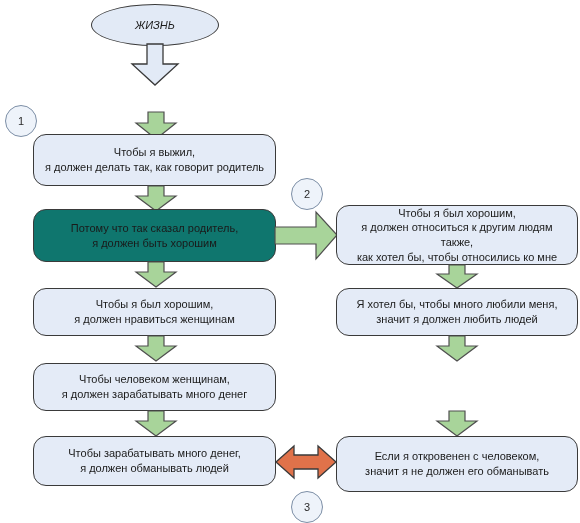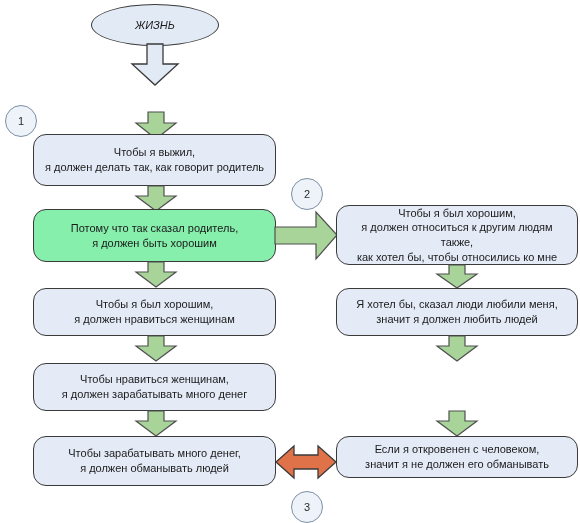--- a/index.html
+++ b/index.html
@@ -35,21 +35,21 @@
     font-size:11px;
   }
 
   .rbox{
     border:1.3px solid #3a3a3a;
     border-radius:13px;
     font-size:11px;
     padding:10px 8px;
   }
   .rbox.blue{ background:#e4ebf7; }
-  .rbox.orange{ background:#86efac; }
+  .rbox.orange{ background:#0f766e; }
 
   
   .step-circle{
     position:absolute;
     width:30px;height:30px;
     border:1.2px solid #7d8fa6;
     border-radius:50%;
     background:#eef3fa;
     display:flex;
     align-items:center;
@@ -104,21 +104,21 @@
 
   <div class="node rbox blue" style="left:33px;top:288px;width:243px;height:48px;">Чтобы я был хорошим,
 я должен нравиться женщинам</div>
 
   <div class="arrow" style="left:133px;top:336px;">
     <svg width="46" height="26" viewBox="0 0 46 26">
       <polygon points="15,0 31,0 31,10 43,10 23,25 3,10 15,10" fill="#a8d49a" stroke="#4f4f4f" stroke-width="1.2" stroke-linejoin="miter"></polygon>
     </svg>
   </div>
 
-  <div class="node rbox blue" style="left:33px;top:363px;width:243px;height:48px;">Чтобы нравиться женщинам,
+  <div class="node rbox blue" style="left:33px;top:363px;width:243px;height:48px;">Чтобы человеком женщинам,
 я должен зарабатывать много денег</div>
 
   <div class="arrow" style="left:133px;top:411px;">
     <svg width="46" height="26" viewBox="0 0 46 26">
       <polygon points="15,0 31,0 31,10 43,10 23,25 3,10 15,10" fill="#a8d49a" stroke="#4f4f4f" stroke-width="1.2" stroke-linejoin="miter"></polygon>
     </svg>
   </div>
 
   <div class="node rbox blue" style="left:33px;top:436px;width:243px;height:50px;">Чтобы зарабатывать много денег,
 я должен обманывать людей</div>
@@ -134,37 +134,37 @@
   <div class="node rbox blue" style="left:336px;top:205px;width:242px;height:60px;">Чтобы я был хорошим,
 я должен относиться к другим людям также,
 как хотел бы, чтобы относились ко мне</div>
 
   <div class="arrow" style="left:434px;top:265px;">
     <svg width="46" height="24" viewBox="0 0 46 24">
       <polygon points="15,0 31,0 31,9 43,9 23,23 3,9 15,9" fill="#a8d49a" stroke="#4f4f4f" stroke-width="1.2" stroke-linejoin="miter"></polygon>
     </svg>
   </div>
 
-  <div class="node rbox blue" style="left:336px;top:288px;width:242px;height:48px;">Я хотел бы, сказал люди любили меня,
+  <div class="node rbox blue" style="left:336px;top:288px;width:242px;height:48px;">Я хотел бы, чтобы много любили меня,
 значит я должен любить людей</div>
 
   <div class="arrow" style="left:434px;top:336px;">
     <svg width="46" height="26" viewBox="0 0 46 26">
       <polygon points="15,0 31,0 31,10 43,10 23,25 3,10 15,10" fill="#a8d49a" stroke="#4f4f4f" stroke-width="1.2" stroke-linejoin="miter"></polygon>
     </svg>
   </div>
 
 
   <div class="arrow" style="left:434px;top:411px;">
     <svg width="46" height="26" viewBox="0 0 46 26">
       <polygon points="15,0 31,0 31,10 43,10 23,25 3,10 15,10" fill="#a8d49a" stroke="#4f4f4f" stroke-width="1.2" stroke-linejoin="miter"></polygon>
     </svg>
   </div>
 
-  <div class="node rbox blue" style="left:336px;top:436px;width:242px;height:42px;">Если я откровенен с человеком,
+  <div class="node rbox blue" style="left:336px;top:436px;width:242px;height:56px;">Если я откровенен с человеком,
 значит я не должен его обманывать</div>
 
   <div class="arrow" style="left:274px;top:441px;">
     <svg width="64" height="42" viewBox="0 0 64 42">
       <polygon points="2,21 20,5 20,14 44,14 44,5 62,21 44,37 44,28 20,28 20,37" fill="#e0724a" stroke="#3a3a3a" stroke-width="1.3" stroke-linejoin="miter"></polygon>
     </svg>
   </div>
 
   <div class="step-circle" style="left:291px;top:491px;">3</div>
 

